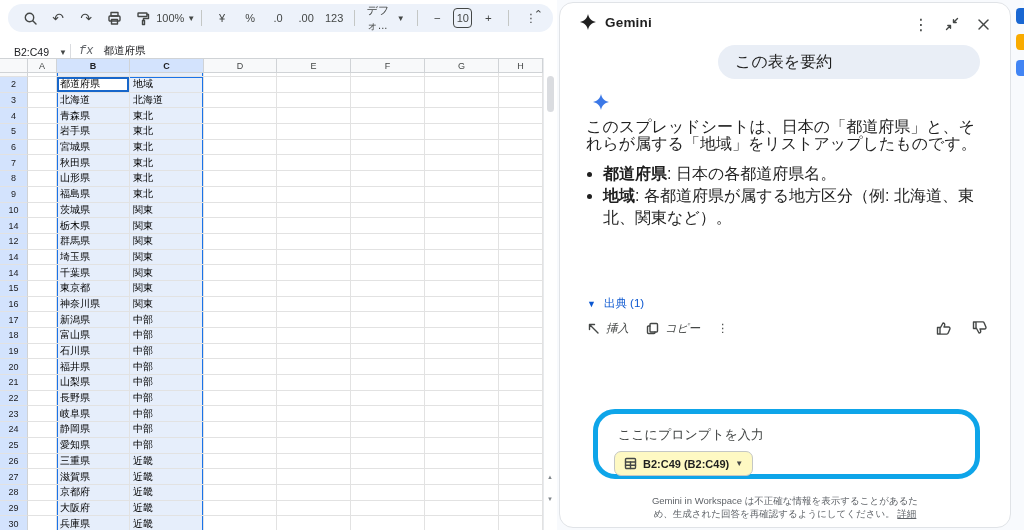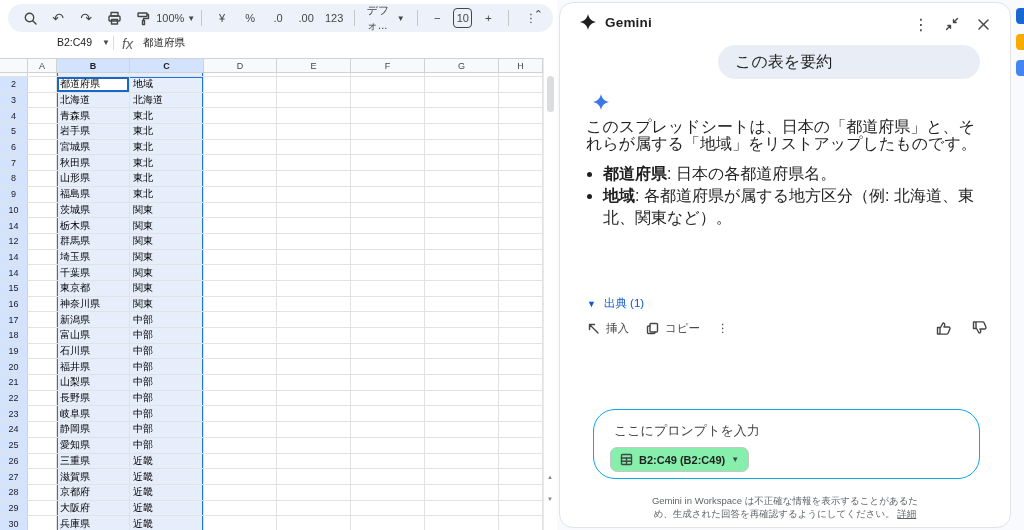--- a/index.html
+++ b/index.html
@@ -19,24 +19,24 @@
   .tb-sep { width:1px; height:16px; background:#c4c7c5; margin:0 4px; }
   .tb-zoom { font-size:11px; display:flex; align-items:center; gap:3px; padding:0 4px; }
   .caret { font-size:8px; color:#444746; }
   .tb-num { font-size:11px; letter-spacing:0; }
   .fontsize-box { width:26px; height:20px; border:1px solid #444746; border-radius:4px; display:flex; align-items:center;
                   justify-content:center; font-size:11px; background:transparent; }
   .tb-more { margin-left:2px; }
   .tb-collapse { position:absolute; right:14px; top:8px; font-size:11px; color:#444746; cursor:pointer; }
 
   
-  .formula-bar { position:absolute; left:0; top:36px; width:557px; height:22px; display:flex; align-items:flex-start;padding-left:43px; }
+  .formula-bar { position:absolute; left:0; top:36px; width:557px; height:22px; display:flex; align-items:flex-end; }
   .name-box { width:62px; padding-left:14px; font-size:10.5px; color:#202124; display:flex; align-items:center; gap:10px; }
   .fb-sep { width:1px; height:14px; background:#dadce0; margin:0 8px; }
-  .fx { font-family:Liberation Sans, sans-serif; font-style:italic; font-size:14px; color:#5f6368; margin-right:10px; }
+  .fx { font-family:Liberation Mono, monospace; font-style:italic; font-size:12px; color:#5f6368; margin-right:10px; }
   .fb-value { font-size:10.5px; color:#202124; }
 
   
   .grid { position:absolute; left:0; top:58px; width:543px; }
   .grid-hdr, .grow, .sliver { display:grid; grid-template-columns:28px 29px 73px 74px 73px 74px 74px 74px 1fr; }
   .grid-hdr { height:15px; }
   .ch, .corner { background:#f8f9fa; border-right:1px solid #d0d3d6; border-bottom:1px solid #d0d3d6; border-top:1px solid #d0d3d6;
                  font-size:9px; color:#444746; display:flex; align-items:center; justify-content:center; }
   .ch.selh { background:#d3e3fd; color:#202124; font-weight:bold; }
   .sliver { height:4px; }
@@ -77,30 +77,30 @@
   .resp-bullets li { line-height:22px; }
   .resp-bullets b { font-weight:bold; }
   .resp-p3 { margin-top:10px; }
 
   .sources-row { position:absolute; left:27px; top:293px; display:flex; align-items:center; gap:8px; color:#0b57d0;
                  font-size:11.5px; cursor:pointer; }
   .sources-chevron { font-size:9px; }
 
   .actions-row { position:absolute; left:27px; top:314px; width:404px; display:flex; align-items:center; gap:17px;
                  font-size:11.5px; color:#444746; }
-  .action-btn { display:flex; align-items:center; gap:6px; cursor:pointer; }
+  .action-btn { display:flex; align-items:center; gap:6px; cursor:pointer;font-style:italic; }
   .thumbs { margin-left:auto; display:flex; gap:14px; }
   .thumb-btn { width:22px; height:22px; display:flex; align-items:center; justify-content:center; cursor:pointer; color:#444746; }
   .thumb-down { transform:rotate(180deg) scaleX(-1); }
 
-  .input-card { position:absolute; left:33px; right:30px; top:406px; height:70px; border:1px solid #0ea5e9; border-radius:22px;
+  .input-card { position:absolute; left:33px; right:30px; top:406px; height:70px; border:5px solid #0ea5e9; border-radius:22px;
                 background:#fff; }
   .input-placeholder { position:absolute; left:20px; top:12px; font-size:13px; color:#444746; }
   .range-chip { position:absolute; left:16px; top:37px; height:25px; border:1px solid #c4c7c5; border-radius:7px;
-                display:flex; align-items:center; gap:6px; padding:0 9px; cursor:pointer; background:#86efac; }
+                display:flex; align-items:center; gap:6px; padding:0 9px; cursor:pointer; background:#fef9c3; }
   .range-chip-label { font-size:11px; font-weight:bold; color:#1f1f1f; }
   .range-caret { font-size:8px; color:#444746; }
 
   .disclaimer { position:absolute; left:0; right:0; top:491px; text-align:center; font-size:9.5px; line-height:13px; color:#5f6368; }
   .disclaimer a { color:#5f6368; text-decoration:underline; cursor:pointer; }
 
   
   .edge-strip { position:absolute; right:0; top:0; width:10px; height:530px; background:#f8fafd; }
   .edge-icon { position:absolute; left:2px; width:16px; height:16px; border-radius:4px; }
   .edge-icon.calendar { top:8px; background:#1967d2; }

